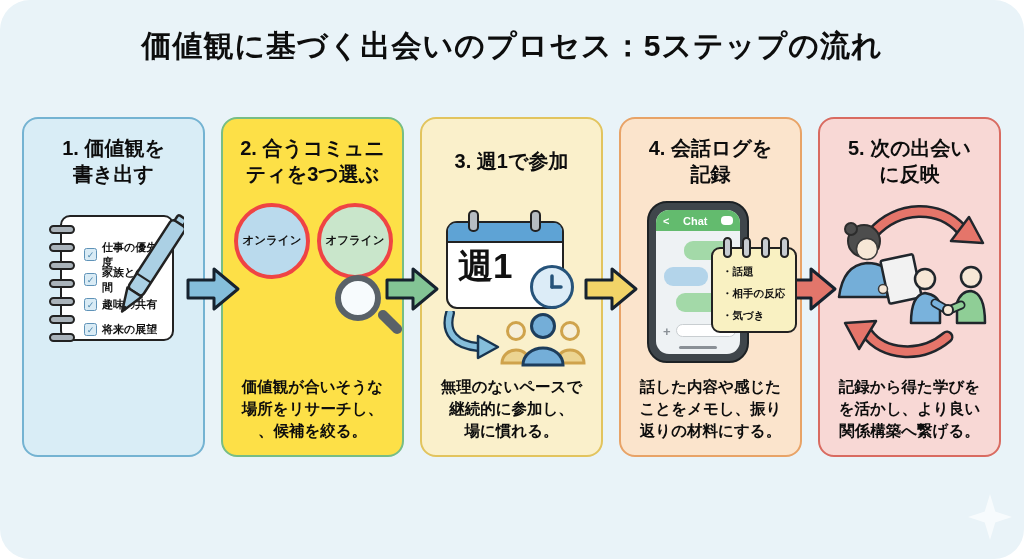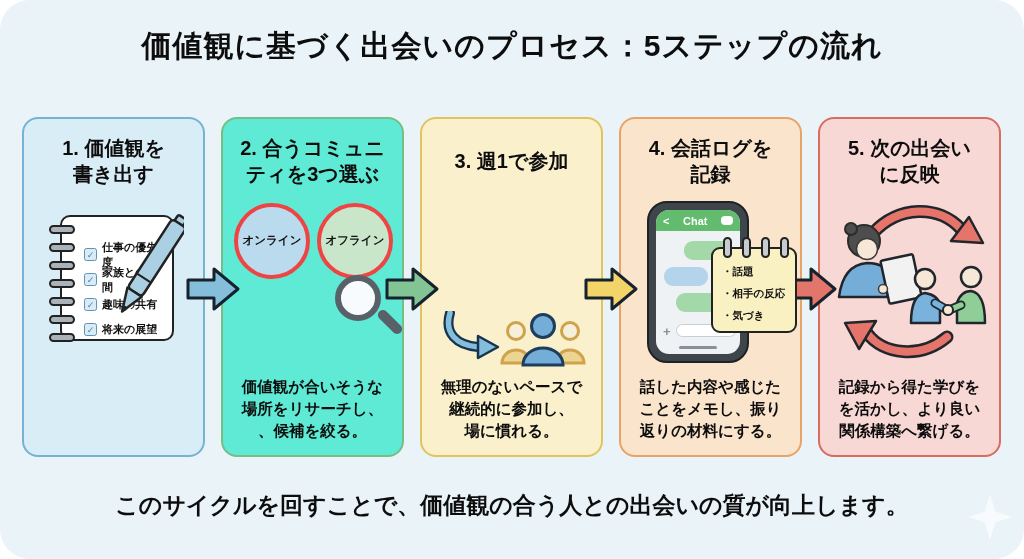--- a/index.html
+++ b/index.html
@@ -9,21 +9,21 @@
   .panel { position:absolute; inset:0; background:#e9f3f8; border-radius:30px; }
 
   .main-title { position:absolute; top:26px; left:0; width:100%; text-align:center;
     font-size:30px; font-weight:800; letter-spacing:1px; color:#0d0d0d; }
 
   .footer-text { position:absolute; top:490px; left:0; width:100%; text-align:center;
     font-size:23px; font-weight:800; color:#0d0d0d; }
 
   .card { position:absolute; top:117px; width:183px; height:340px; border-radius:16px; border:2.5px solid; }
   .card.s1 { left:22px;  background:#d9edf6; border-color:#74b3d2; }
-  .card.s2 { left:221px; background:#5eead4; border-color:#77bd85; }
+  .card.s2 { left:221px; background:#fde047; border-color:#77bd85; }
   .card.s3 { left:420px; background:#faf0cb; border-color:#e2c45e; }
   .card.s4 { left:619px; background:#fbe4cc; border-color:#e8a367; }
   .card.s5 { left:818px; background:#f8d8d5; border-color:#d96b61; }
 
   .card-title { position:absolute; top:12px; left:4px; right:4px; height:60px;
     display:flex; align-items:center; justify-content:center; text-align:center;
     font-size:20px; font-weight:800; line-height:1.32; white-space:pre-line; color:#0d0d0d; }
 
   .card-desc { position:absolute; bottom:13px; left:4px; right:4px; text-align:center;
     font-size:15.5px; font-weight:700; line-height:1.42; white-space:pre-line; color:#0d0d0d; }
@@ -158,20 +158,32 @@
       <div class="mag-handle"></div>
     </div>
     <div class="card-desc">価値観が合いそうな
 場所をリサーチし、
 、候補を絞る。</div>
   </div>
 
   <div class="card s3">
     <div class="card-title">3. 週1で参加</div>
     <div class="illus">
+      <div class="calendar">
+        <div class="cal-pin" style="left:20px"></div>
+        <div class="cal-pin" style="left:82px"></div>
+        <div class="cal-header"></div>
+        <div class="cal-label">週1</div>
+        <div class="clock">
+          <svg width="38" height="38" viewBox="0 0 38 38">
+            <line x1="19" y1="19" x2="19" y2="8" stroke="#26537a" stroke-width="3.5" stroke-linecap="round"></line>
+            <line x1="19" y1="19" x2="28" y2="19" stroke="#26537a" stroke-width="3.5" stroke-linecap="round"></line>
+          </svg>
+        </div>
+      </div>
       <svg class="c3-people" width="156" height="58" viewBox="0 0 156 58">
         <path d="M14 2 C 8 22, 20 34, 42 36" fill="none" stroke="#17344f" stroke-width="10" stroke-linecap="round"></path>
         <path d="M14 2 C 8 22, 20 34, 42 36" fill="none" stroke="#85bedb" stroke-width="5.5" stroke-linecap="round"></path>
         <polygon points="42,25 62,36 42,47" fill="#85bedb" stroke="#17344f" stroke-width="2.5" stroke-linejoin="round"></polygon>
         <circle cx="80" cy="20" r="8.5" fill="#f6efda" stroke="#cfa34c" stroke-width="3"></circle>
         <circle cx="134" cy="20" r="8.5" fill="#f6efda" stroke="#cfa34c" stroke-width="3"></circle>
         <path d="M66 52 a14 13 0 0 1 28 0 z" fill="#ecd491" stroke="#cfa34c" stroke-width="3"></path>
         <path d="M120 52 a14 13 0 0 1 28 0 z" fill="#ecd491" stroke="#cfa34c" stroke-width="3"></path>
         <circle cx="107" cy="15" r="11.5" fill="#74aed8" stroke="#1d3d5c" stroke-width="3"></circle>
         <path d="M87 54 a20 17 0 0 1 40 0 z" fill="#74aed8" stroke="#1d3d5c" stroke-width="3"></path>
@@ -257,15 +269,14 @@
   <svg class="flow-arrow fa2" viewBox="0 0 58 54">
     <polygon points="4,18 30,18 30,7 54,27 30,47 30,36 4,36" stroke="#16222e" stroke-width="3" stroke-linejoin="round" fill="#83c495"></polygon>
   </svg>
   <svg class="flow-arrow fa3" viewBox="0 0 58 54">
     <polygon points="4,18 30,18 30,7 54,27 30,47 30,36 4,36" stroke="#16222e" stroke-width="3" stroke-linejoin="round" fill="#f2d468"></polygon>
   </svg>
   <svg class="flow-arrow fa4" viewBox="0 0 58 54">
     <polygon points="4,18 30,18 30,7 54,27 30,47 30,36 4,36" stroke="#16222e" stroke-width="3" stroke-linejoin="round" fill="#e2766b"></polygon>
   </svg>
 
-  <div class="footer-text">このサイクルを回すことで、価値観の合う人との出会いの質が向上します。</div>
   <div class="sparkle"></div>
 </div>
 
 </body></html>

